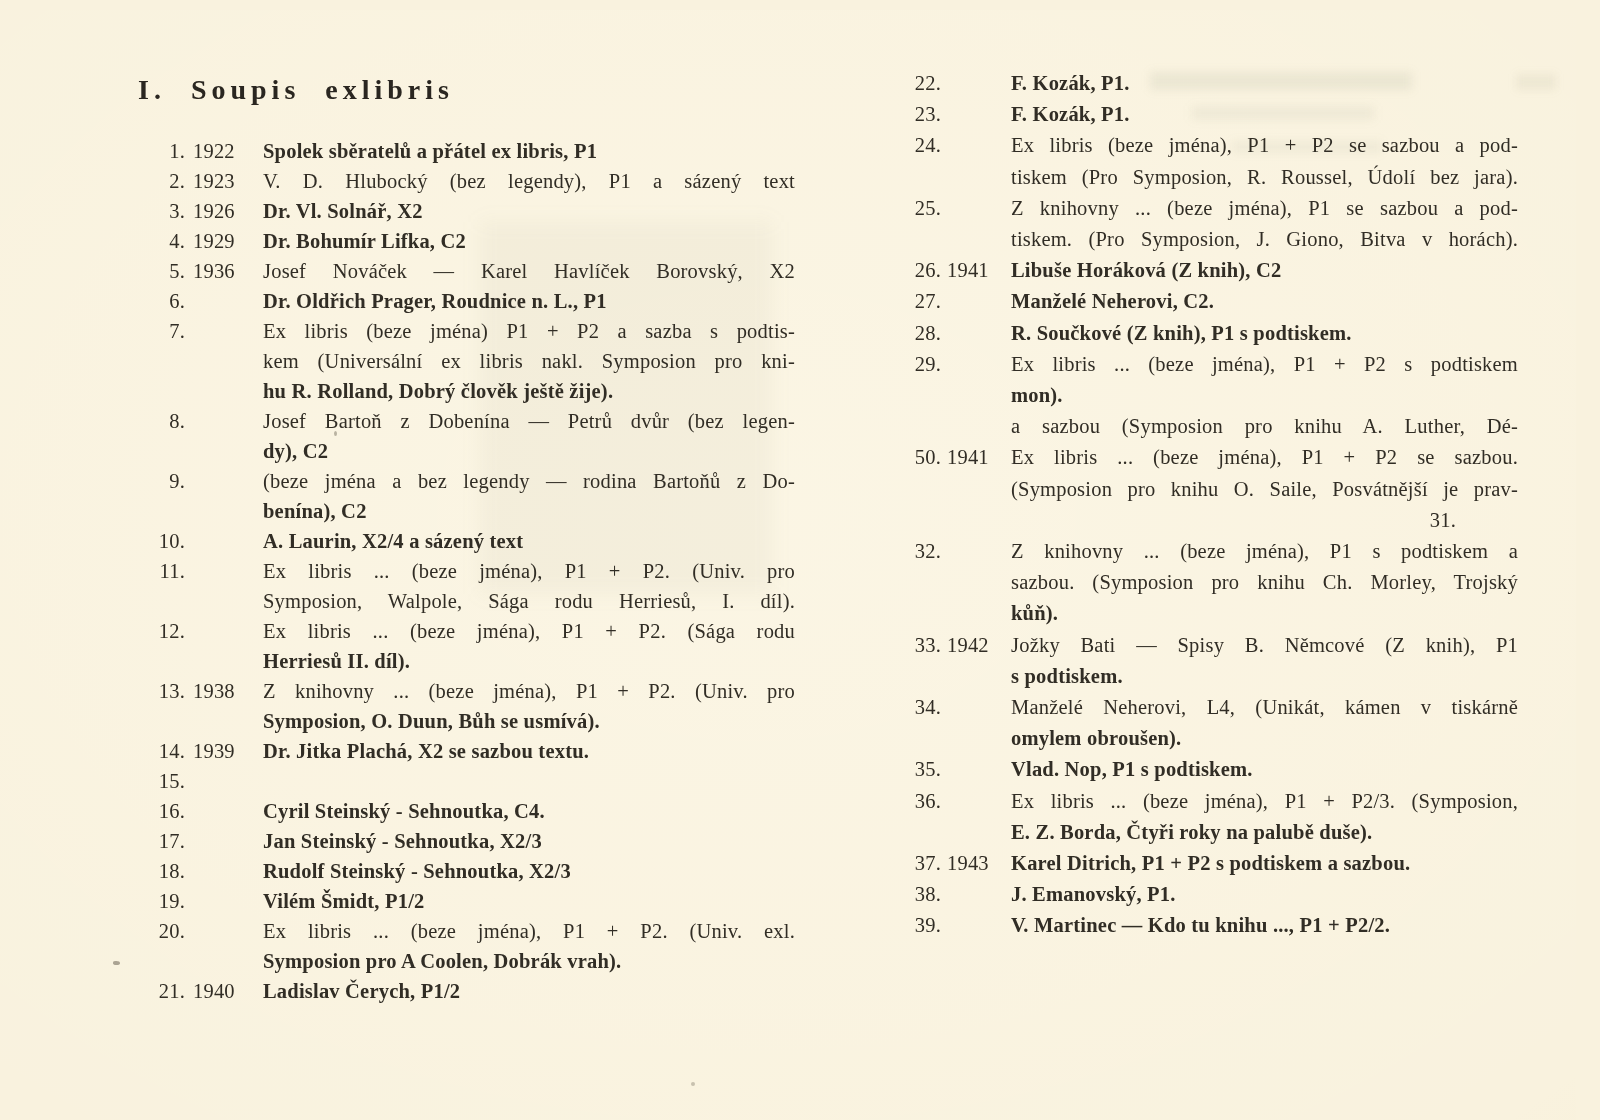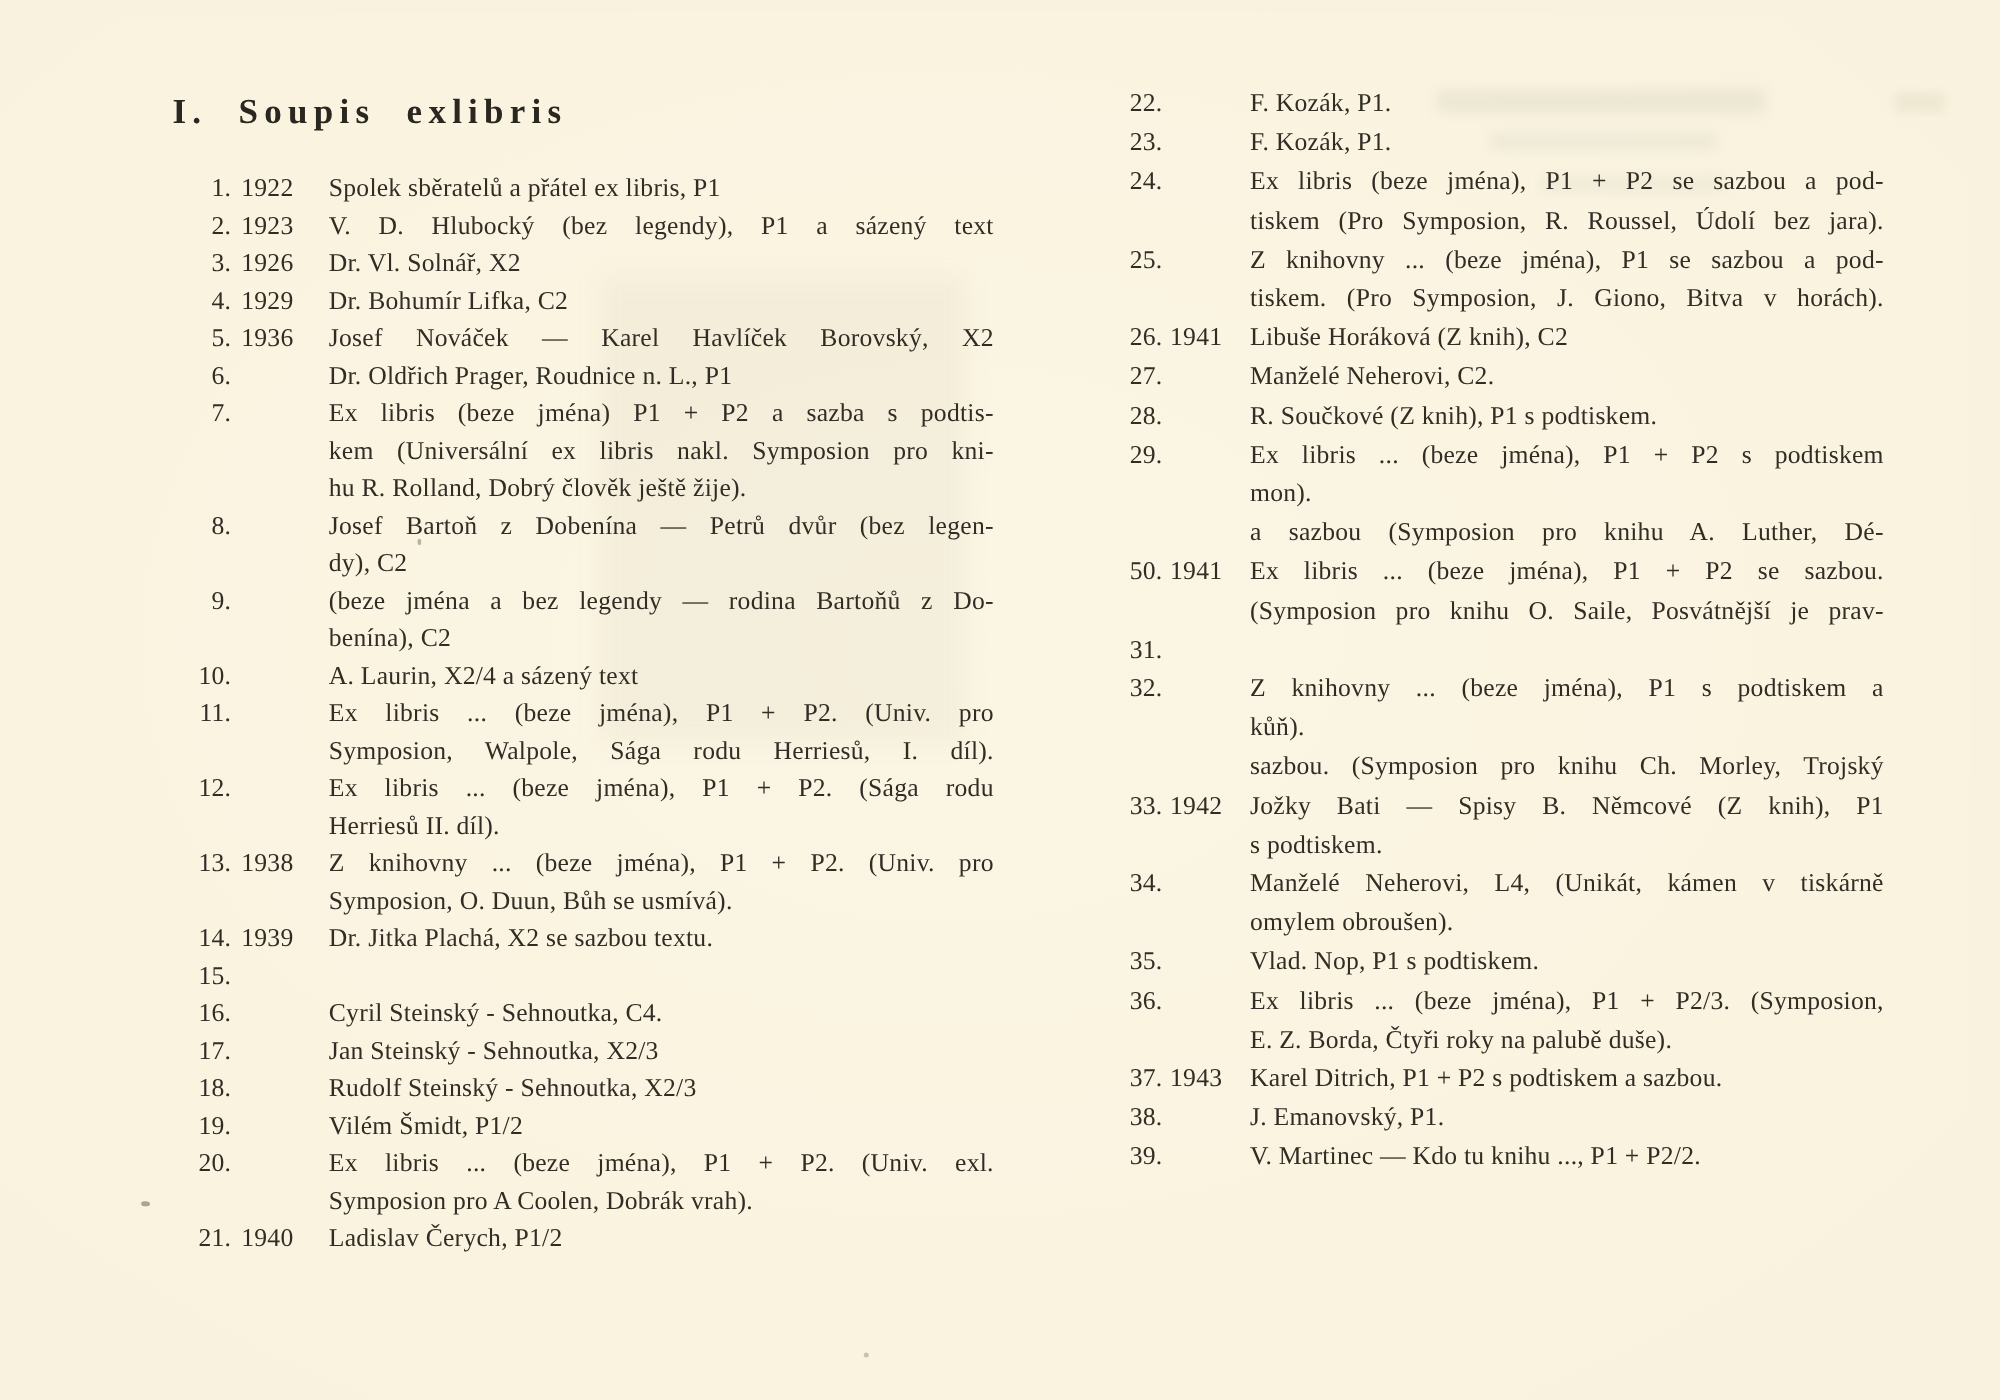--- a/index.html
+++ b/index.html
@@ -54,32 +54,32 @@
   .col { position: absolute; }
   .col-left  { left: 137px; top: 126px; width: 660px; }
   .col-right { left: 878px; top: 58px;  width: 640px; }
 
   .entry { display: flex; align-items: flex-start; }
   .entry .num  { flex: none; text-align: right; }
   .entry .year { flex: none; }
   .entry .text { flex: none; }
 
   .col-left  .entry { font-size: 20.5px; line-height: 30px; letter-spacing: 0.2px; }
-  .col-right .entry { font-size: 20.5px; line-height: 31.2px; letter-spacing: 0.2px; }
+  .col-right .entry { font-size: 20.5px; line-height: 31.2px; letter-spacing: 0.2px; justify-content: flex-end; }
 
   .col-left  .num  { width: 48px; }
   .col-left  .year { width: 62px; margin-left: 8px; }
   .col-left  .text { width: 532px; margin-left: 8px; }
 
   .col-right .num  { width: 52px; }
   .col-right .year { width: 56px; margin-left: 6px; }
   .col-right .text { width: 507px; margin-left: 8px; }
 
   .line.j { text-align: justify; text-align-last: justify; text-justify: inter-word; }
-  .line.l { text-align: left; }
+  .line.l { text-align: left; font-weight: bold; }
 </style>
 </head>
 <body style="background: rgb(249, 242, 222);">
 
 <div class="page" style="color: rgb(49, 45, 37);">
   <div class="ghost ghost-block"></div>
   <div class="ghost ghost-line1"></div>
   <div class="ghost ghost-line2"></div>
   <div class="ghost ghost-line3"></div>
   <div class="ghost ghost-blob"></div>
@@ -341,22 +341,22 @@
   <div class="entry">
     <div class="num">31.</div>
     <div class="year"></div>
   </div>
 
   <div class="entry">
     <div class="num">32.</div>
     <div class="year"></div>
     <div class="text">
           <div class="line j">Z knihovny ... (beze jména), P1 s podtiskem a</div>
+          <div class="line j">sazbou. (Symposion pro knihu Ch. Morley, Trojský</div>
           <div class="line l">kůň).</div>
-          <div class="line j">sazbou. (Symposion pro knihu Ch. Morley, Trojský</div>
         </div>
   </div>
 
   <div class="entry">
     <div class="num">33.</div>
     <div class="year">1942</div>
     <div class="text">
           <div class="line j">Jožky Bati — Spisy B. Němcové (Z knih), P1</div>
           <div class="line l">s podtiskem.</div>
         </div>

